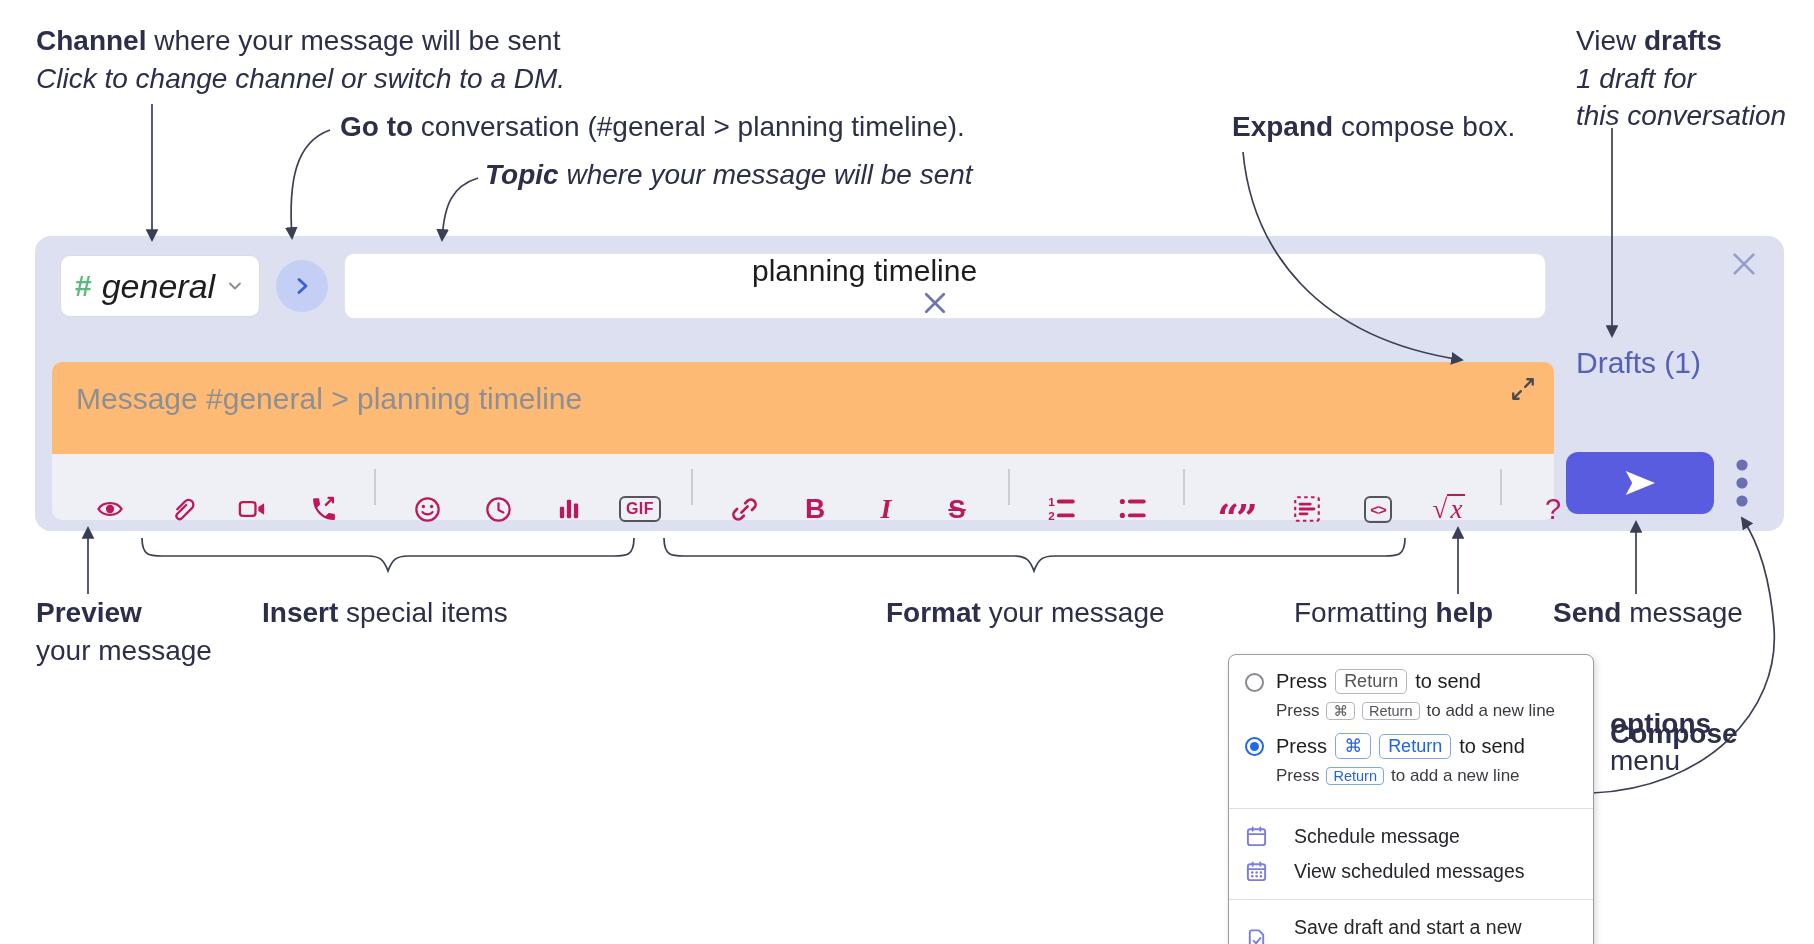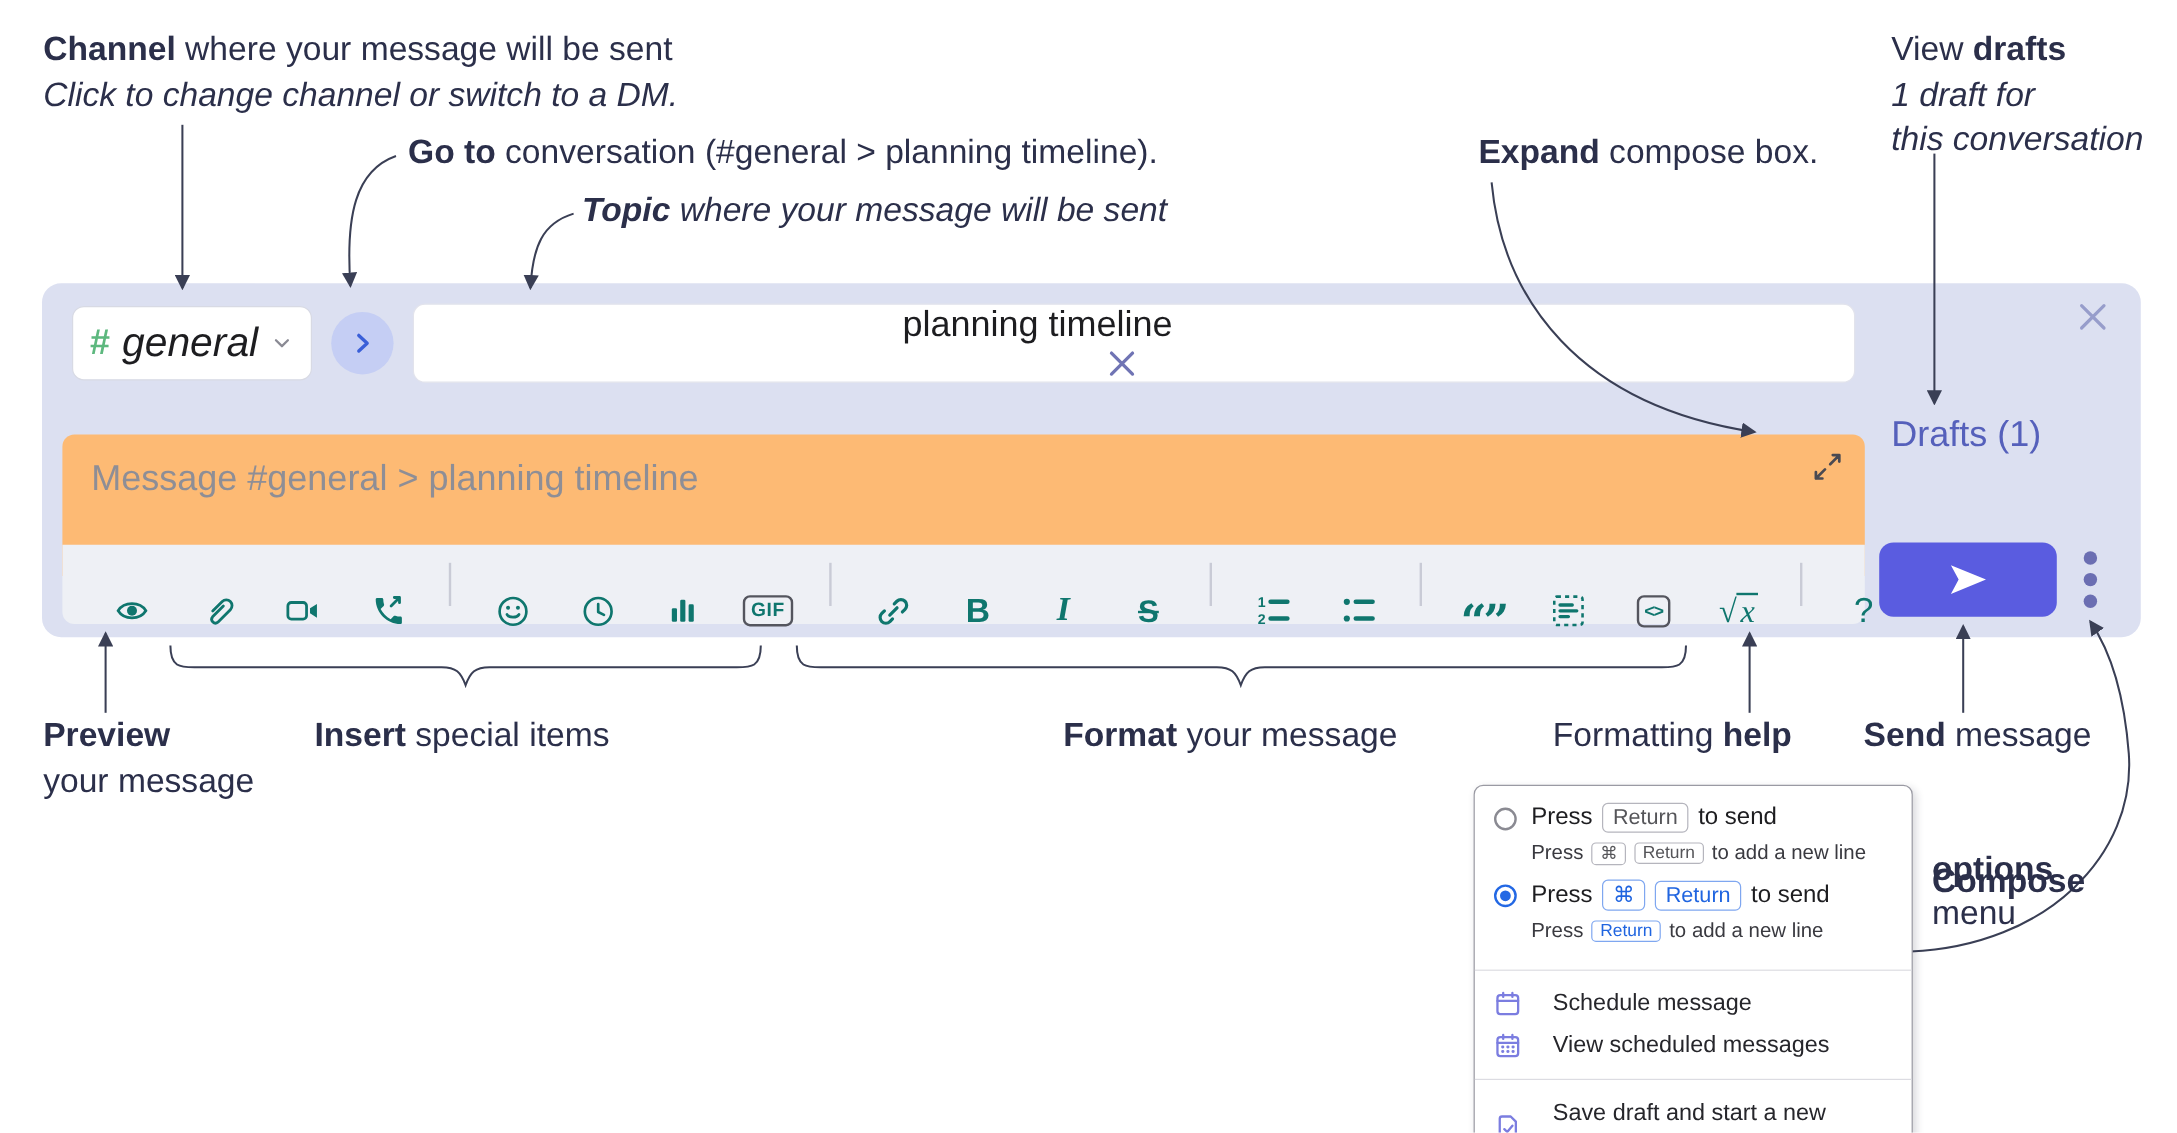--- a/index.html
+++ b/index.html
@@ -41,21 +41,21 @@
   .msgarea { position:absolute; left:17px; top:100px; width:1502px; height:118px;
              background:#fdba74; border-radius:10px 10px 0 0;margin-top:26px; }
   .msginput { width:100%; height:100%; border:none; outline:none; resize:none; background:transparent;
               font-family:"Liberation Sans", sans-serif; font-size:30px; color:#1d1d20; padding:20px 24px; }
   .msginput::placeholder { color:#8e8e96; }
   .expandbtn { position:absolute; right:18px; top:14px; color:#4a4a52; }
 
   .toolbar { position:absolute; left:17px; top:218px; width:1502px; height:66px;
              background:#eef0f5; border-radius:0 0 10px 10px;
              display:flex; align-items:center; padding-left:34px; gap:23px; }
-  .tb { width:48px; height:48px; background:none; border:none; cursor:pointer; color:#0f766e;
+  .tb { width:48px; height:48px; background:none; border:none; cursor:pointer; color:#be185d;
         display:flex; align-items:center; justify-content:center; flex:0 0 auto;margin-top:44px; }
   .tbdiv { width:2px; height:36px; background:#c9cbd6; flex:0 0 auto; margin:0 4px; }
   .gifbox { border:2.4px solid #54555e; border-radius:6px; font-size:16px; font-weight:700; padding:2px 5px; letter-spacing:0.5px; }
   .bB { font-size:28px; font-weight:700; }
   .bI { font-size:28px; font-style:italic; font-family:"Liberation Serif", serif; font-weight:600; }
   .bS { font-size:26px; font-weight:600; text-decoration:line-through; }
   .bq { font-size:38px; font-weight:700; font-family:"DejaVu Serif", serif; letter-spacing:-3px; line-height:10px; padding-top:18px; }
   .codebox { border:2.4px solid #54555e; border-radius:6px; font-size:15px; font-weight:700; padding:3px 4px; letter-spacing:-1px; }
   .fx { font-family:"Liberation Serif", serif; font-size:27px; display:flex; align-items:flex-start; }
   .fxx { font-style:italic; border-top:2.4px solid currentColor; padding:0 3px; line-height:26px; }

